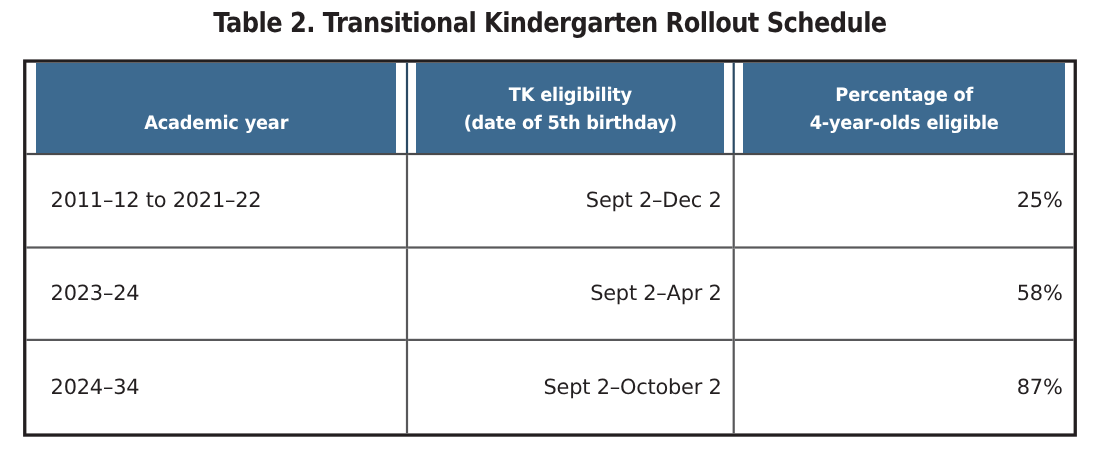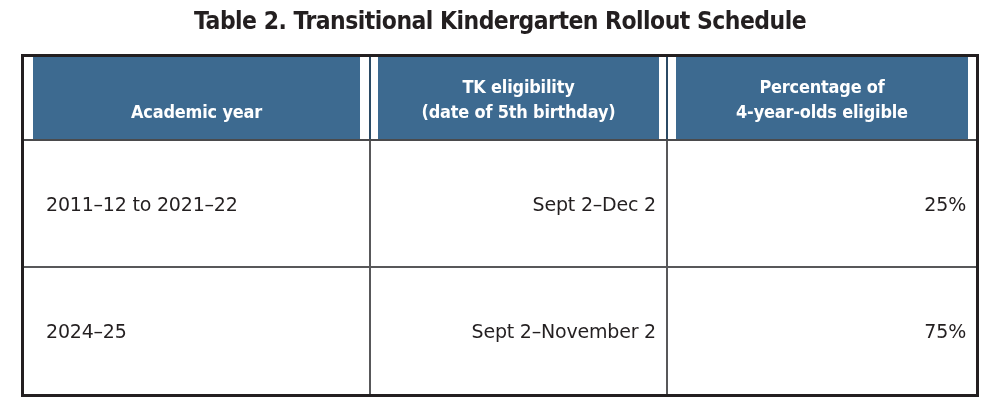--- a/index.html
+++ b/index.html
@@ -153,21 +153,26 @@
         </tr>
       </thead>
 
       <tbody>
         <tr>
           <td class="col-year">2011–12 to 2021–22</td>
           <td class="col-elig">Sept 2–Dec 2</td>
           <td class="col-pct">25%</td>
         </tr>
         <tr>
-          <td class="col-year">2024–25</td>
-          <td class="col-elig">Sept 2–November 2</td>
-          <td class="col-pct">75%</td>
+          <td class="col-year">2023–24</td>
+          <td class="col-elig">Sept 2–Apr 2</td>
+          <td class="col-pct">58%</td>
+        </tr>
+        <tr>
+          <td class="col-year">2024–34</td>
+          <td class="col-elig">Sept 2–October 2</td>
+          <td class="col-pct">87%</td>
         </tr>
       </tbody>
     </table>
   </div>
 
 </div>
 
 </body></html>

